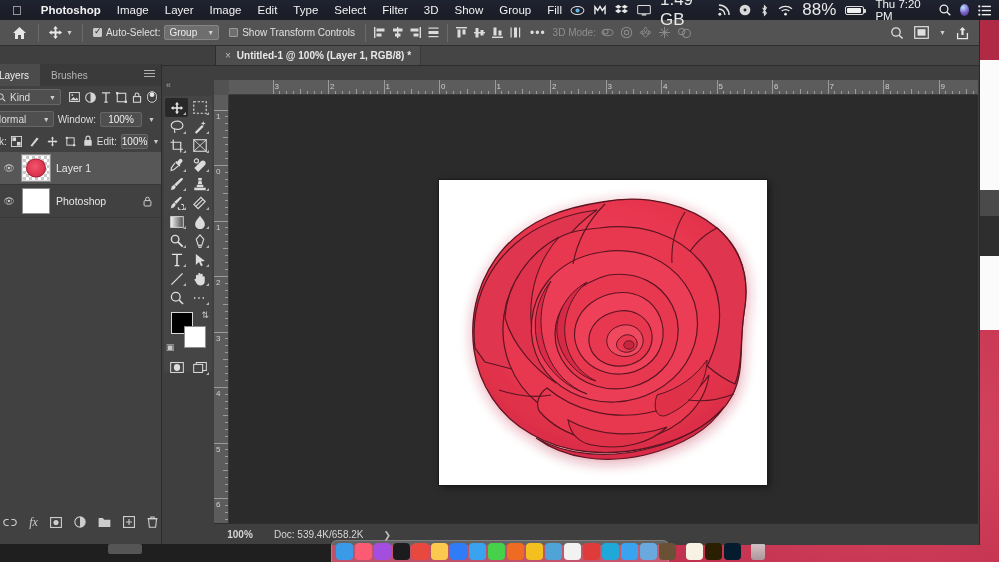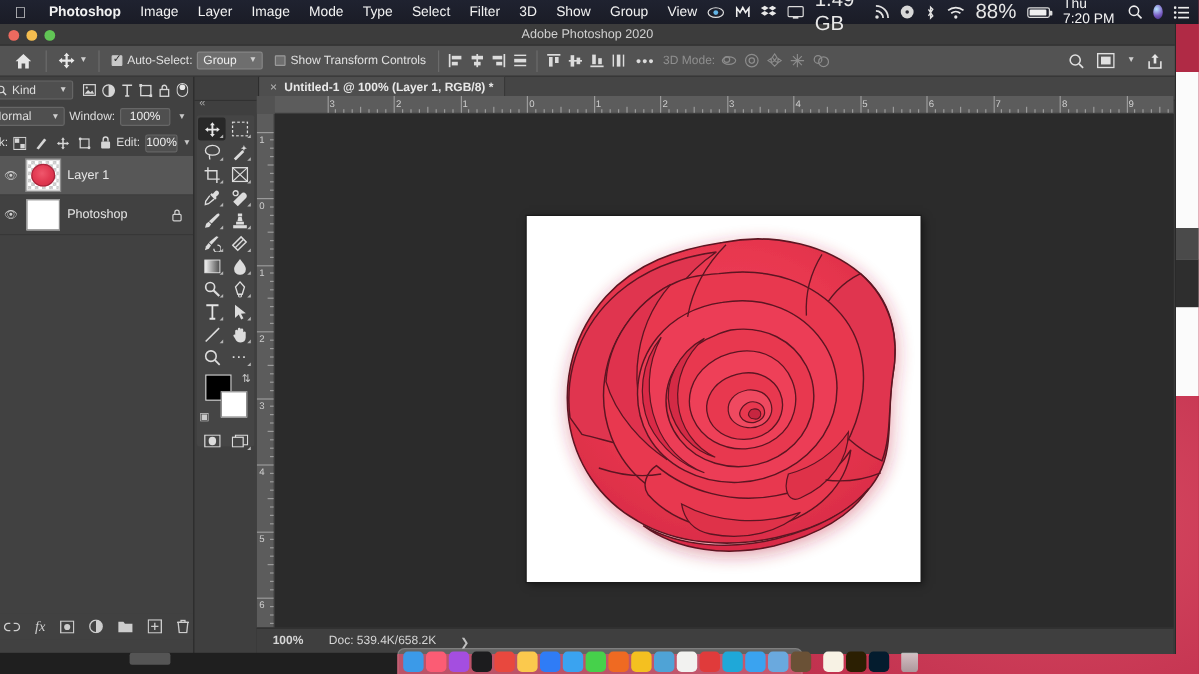--- a/index.html
+++ b/index.html
@@ -250,28 +250,20 @@
 
 <div id="root">
 
   <div class="desktop"></div>
   <div class="desk-white-strip"></div>
   <div class="desk-white-strip2"></div>
   <div class="desk-white-strip3"></div>
 
   <div class="ps-window">
 
-    <div class="ps-titlebar">
-      <div class="traffic">
-        <span class="tl r"></span>
-        <span class="tl y"></span>
-        <span class="tl g"></span>
-      </div>
-      <span class="ps-title">Adobe Photoshop 2020</span>
-    </div>
 
     <div class="options-bar">
       <div class="ob-home">
         <svg width="15" height="14" viewBox="0 0 15 14">
             <path d="M7.5 1 L14 7 L12 7 L12 13 L9 13 L9 9 L6 9 L6 13 L3 13 L3 7 L1 7 Z" fill="#e6e6e6"></path>
           </svg>
       </div>
       <div class="ob-sep"></div>
       <div class="ob-tool">
         <svg width="15" height="15" viewBox="0 0 16 16">
@@ -411,20 +403,29 @@
 
     <div class="tabbar">
       <div class="tabbar-spacer"></div>
       <div class="doc-tab">
         <span class="tab-x">×</span>
         <span>Untitled-1 @ 100% (Layer 1, RGB/8) *</span>
       </div>
     </div>
 
     <div class="left-panel">
+      <div class="lp-tabs">
+        <div class="lp-tab active" style="margin-left:-12px">Layers</div>
+        <div class="lp-tab">Brushes</div>
+        <div class="lp-menu">
+            <i></i>
+            <i></i>
+            <i></i>
+          </div>
+      </div>
 
       <div class="lp-row" style="margin-left:-10px">
         <div class="kind-field">
           <span>
               <svg width="9" height="9" viewBox="0 0 10 10">
                 <circle cx="4" cy="4" r="3" stroke="#ddd" fill="none" stroke-width="1.1"></circle>
                 <path d="M6.3 6.3 L9 9" stroke="#ddd" stroke-width="1.2"></path>
               </svg>
             </span>
           <span>Kind</span>
@@ -995,28 +996,28 @@
 
   <div class="ps-shadow-bar"></div>
   <div class="ps-shadow-bar2"></div>
 
   <div class="menubar">
     <span class="mb-apple"></span>
     <span class="mb-item bold">Photoshop</span>
     <span class="mb-item">Image</span>
     <span class="mb-item">Layer</span>
     <span class="mb-item">Image</span>
-    <span class="mb-item">Mode</span>
+    <span class="mb-item">Edit</span>
     <span class="mb-item">Type</span>
     <span class="mb-item">Select</span>
     <span class="mb-item">Filter</span>
     <span class="mb-item">3D</span>
     <span class="mb-item">Show</span>
     <span class="mb-item">Group</span>
-    <span class="mb-item">View</span>
+    <span class="mb-item">Fill</span>
 
     <span class="mb-right">
       <span class="mb-ic">
         <svg width="15" height="11" viewBox="0 0 16 12">
             <ellipse cx="8" cy="6" rx="7" ry="4.4" stroke="#dcdcdc" fill="none" stroke-width="1.1"></ellipse>
             <circle cx="8" cy="6" r="2.2" fill="#63b5e6"></circle>
           </svg>
       </span>
       <span class="mb-ic">
         <svg width="12" height="12" viewBox="0 0 13 13">

